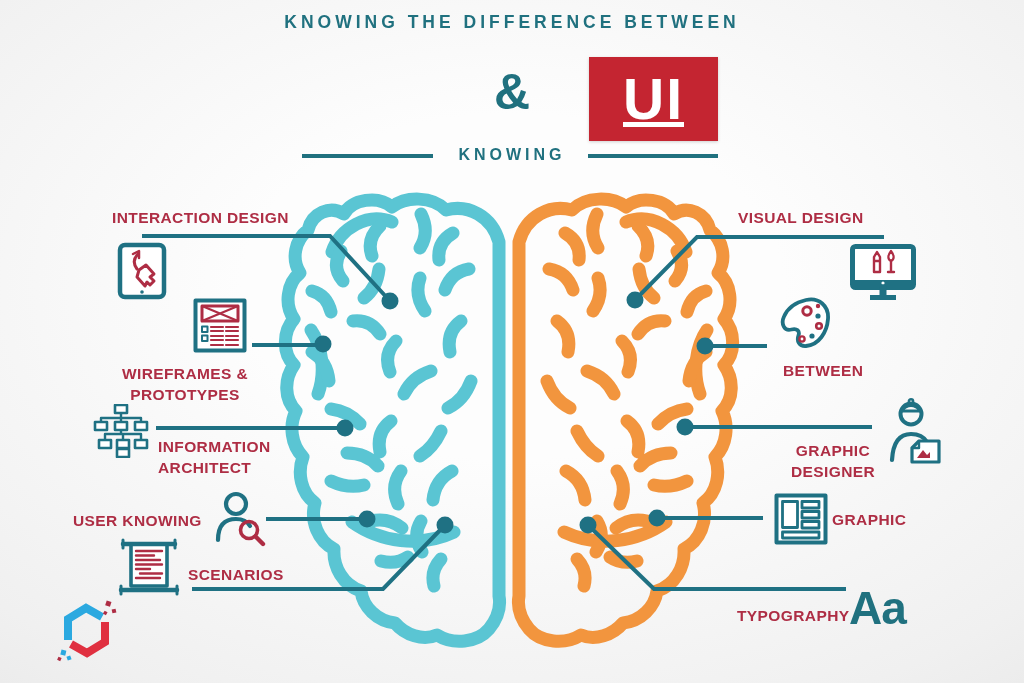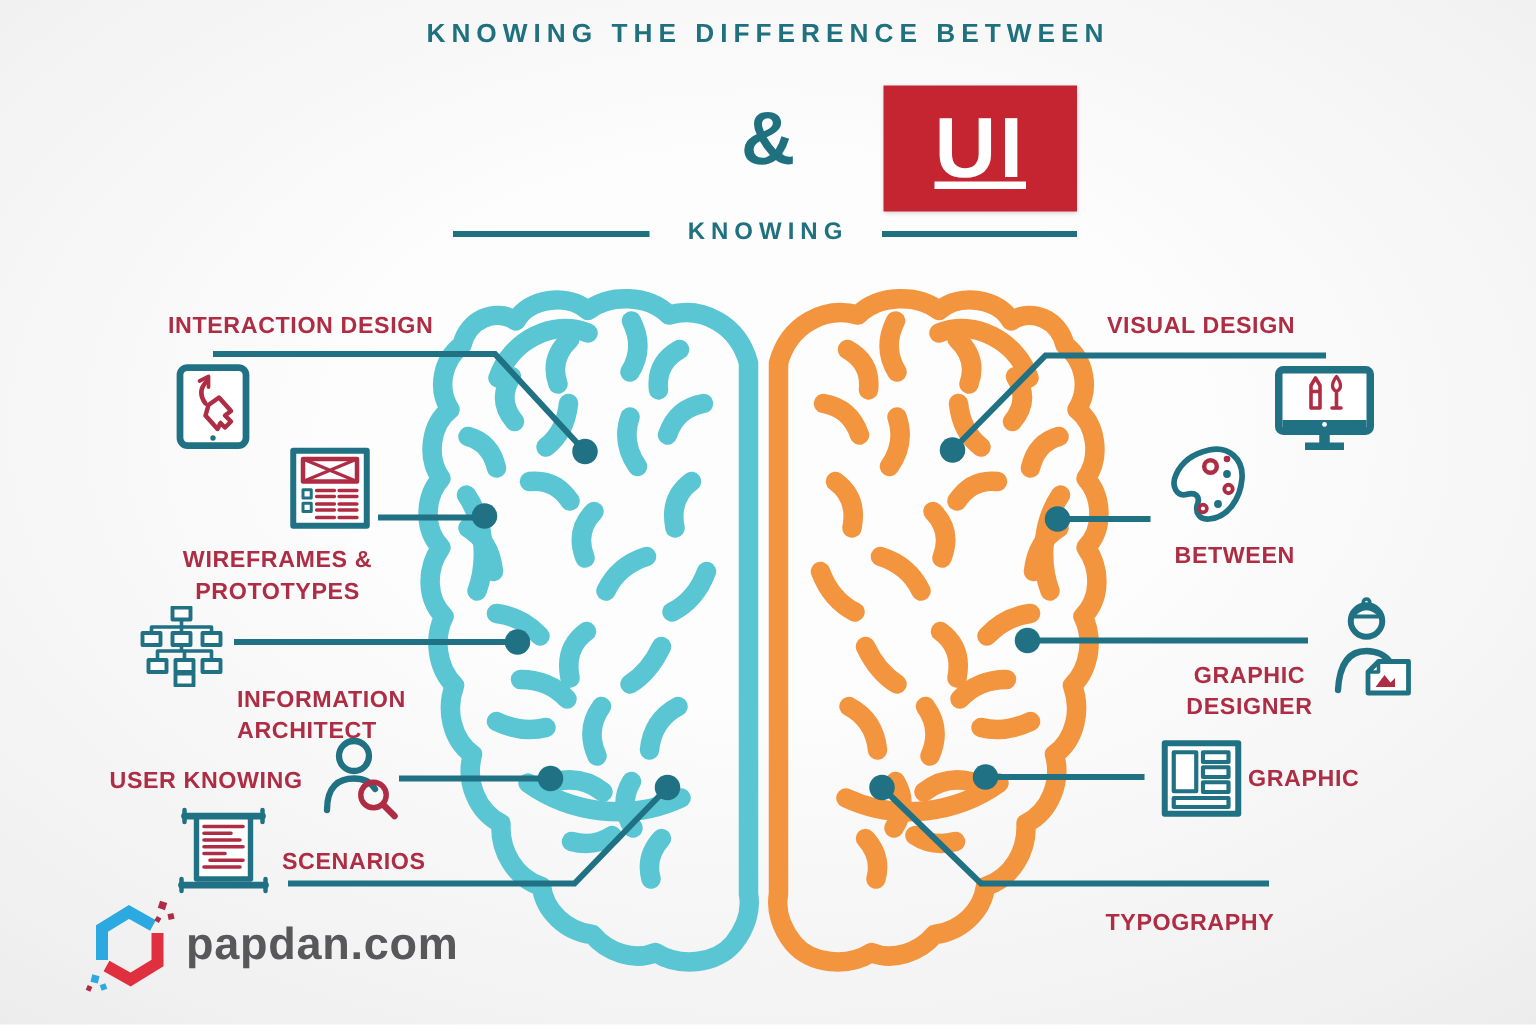--- a/index.html
+++ b/index.html
@@ -110,35 +110,36 @@
       <circle class="dot" cx="657" cy="518" r="8.5"></circle>
       <circle class="dot" cx="588" cy="525" r="8.5"></circle>
     </g>
   </svg>
 
   <div class="lbl" style="left:112px;top:207px;">INTERACTION DESIGN</div>
   <div class="lbl center" style="left:118px;top:363px;width:134px;">
     <div>WIREFRAMES &amp;</div>
     <div>PROTOTYPES</div>
   </div>
-  <div class="lbl" style="left:158px;top:436px;margin-top:20px;">
+  <div class="lbl" style="left:158px;top:436px;">
     <div>INFORMATION</div>
     <div>ARCHITECT</div>
   </div>
   <div class="lbl" style="left:73px;top:510px;">USER KNOWING</div>
   <div class="lbl" style="left:188px;top:564px;">SCENARIOS</div>
 
   <div class="lbl" style="left:738px;top:207px;">VISUAL DESIGN</div>
   <div class="lbl" style="left:783px;top:360px;">BETWEEN</div>
   <div class="lbl center" style="left:788px;top:440px;width:90px;">
     <div>GRAPHIC</div>
     <div>DESIGNER</div>
   </div>
   <div class="lbl" style="left:832px;top:509px;">GRAPHIC</div>
   <div class="lbl" style="left:737px;top:605px;">TYPOGRAPHY</div>
+  <div class="type-sample">Aa</div>
 
   <div class="icon" style="left:117px;top:242px;">
     <svg width="50" height="58" viewBox="0 0 50 58">
       <rect x="3" y="3" width="44" height="52" rx="5" class="st-teal fw" stroke-width="4.5"></rect>
       <circle cx="25" cy="50" r="1.8" class="f-teal"></circle>
       <path d="M21,12 q-7,7 -1,15" class="st-red" stroke-width="3"></path>
       <path d="M16,12 l6,-3 0,7" class="st-red" stroke-width="2.5"></path>
       <path d="M22,28 l7,-5 8,9 -4,3 4,4 -4,4 -3,-3 -2,4 -8,-9 z" class="st-red" stroke-width="3"></path>
     </svg>
   </div>
@@ -241,15 +242,14 @@
       <path d="M12,44 V23 L30,12 L46,21" class="logo-blue"></path>
       <path d="M49,26 V46 L31,57 L15,48" class="logo-red"></path>
       <rect x="50" y="5" width="5" height="5" class="f-red" transform="rotate(18 52 7)"></rect>
       <rect x="56" y="13" width="4" height="4" class="f-red" transform="rotate(-12 58 15)"></rect>
       <rect x="48" y="15" width="3.4" height="3.4" class="f-red" transform="rotate(30 49 16)"></rect>
       <rect x="5" y="54" width="5" height="5" fill="#2ba9e0" transform="rotate(14 7 56)"></rect>
       <rect x="11" y="60" width="4" height="4" fill="#2ba9e0" transform="rotate(-20 13 62)"></rect>
       <rect x="2" y="61" width="3.4" height="3.4" class="f-red" transform="rotate(24 3 62)"></rect>
     </svg>
   </div>
-  <div class="brand">papdan.com</div>
 
 </div>
 
 </body></html>

